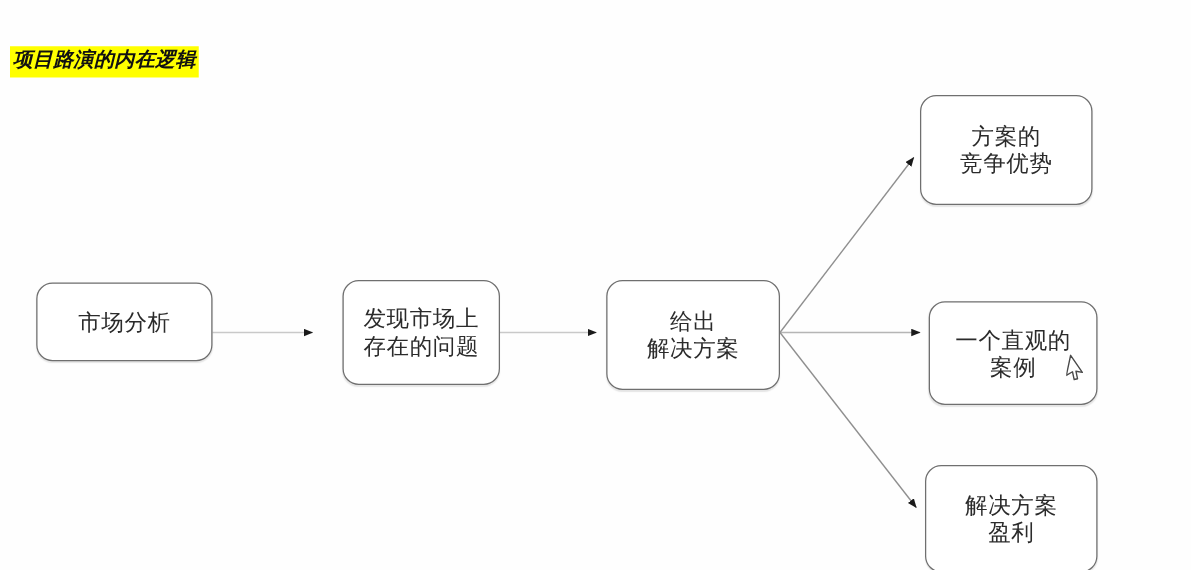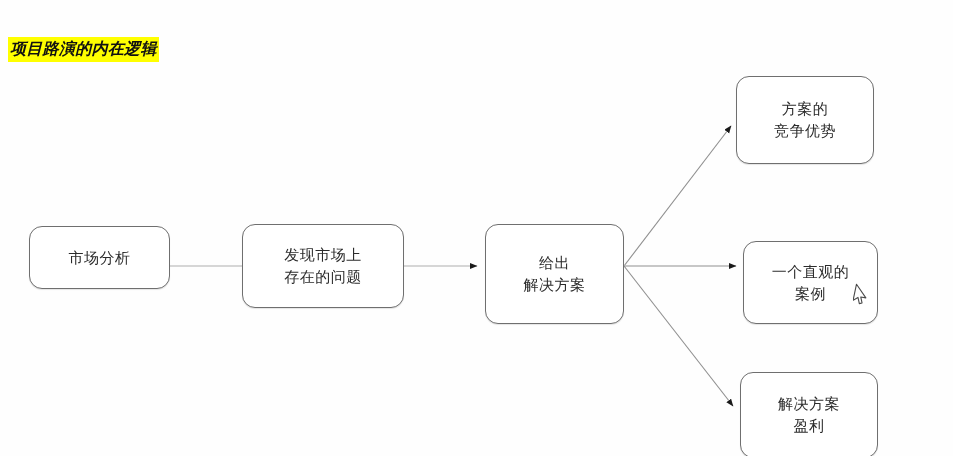--- a/index.html
+++ b/index.html
@@ -46,33 +46,33 @@
     position: absolute;
     box-sizing: border-box;
     border: 1.3px solid #6f6f6f;
     border-radius: 13px;
     background: #ffffff;
     display: flex;
     align-items: center;
     justify-content: center;
     text-align: center;
     color: #2b2b2b;
-    font-size: 15px;
+    font-size: 18px;
     line-height: 22px;
     letter-spacing: 0.5px;
     box-shadow: 0 1px 1px rgba(0,0,0,0.10);
   }
   .node .node-text {
     display: block;
     white-space: pre-line;
   }
 
   #node-market        { left: 29px;  top: 226px; width: 141px; height: 63px; }
-  #node-problem       { left: 242px; top: 224px; width: 162px; height: 84px; }
-  #node-solution      { left: 485px; top: 224px; width: 139px; height: 100px; }
+  #node-problem       { left: 274px; top: 224px; width: 126px; height: 84px; }
+  #node-solution      { left: 485px; top: 224px; width: 139px; height: 88px; }
   #node-advantage     { left: 736px; top: 76px;  width: 138px; height: 88px; }
   #node-case          { left: 743px; top: 241px; width: 135px; height: 83px; }
   #node-profit        { left: 740px; top: 372px; width: 138px; height: 86px; }
 
   
   #connectors {
     position: absolute;
     left: 0;
     top: 0;
     width: 953px;

